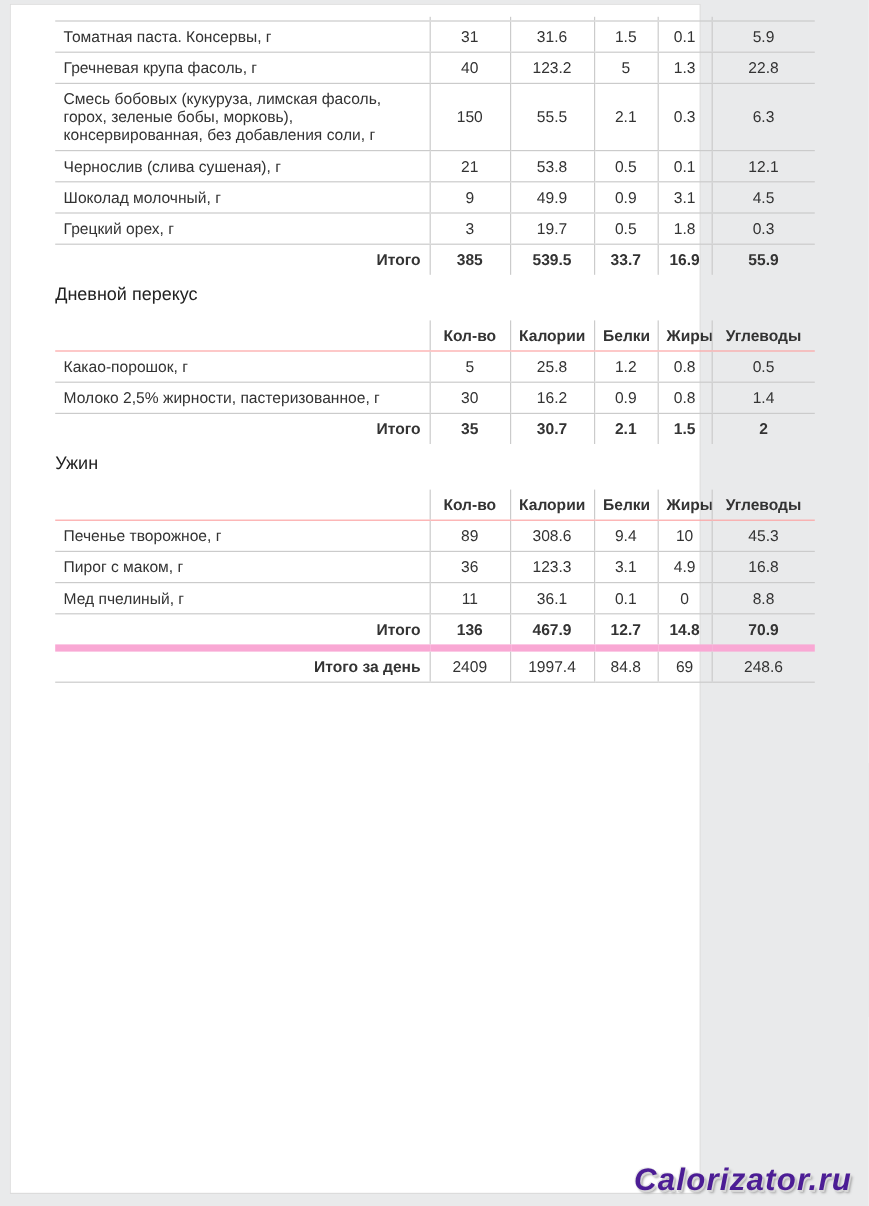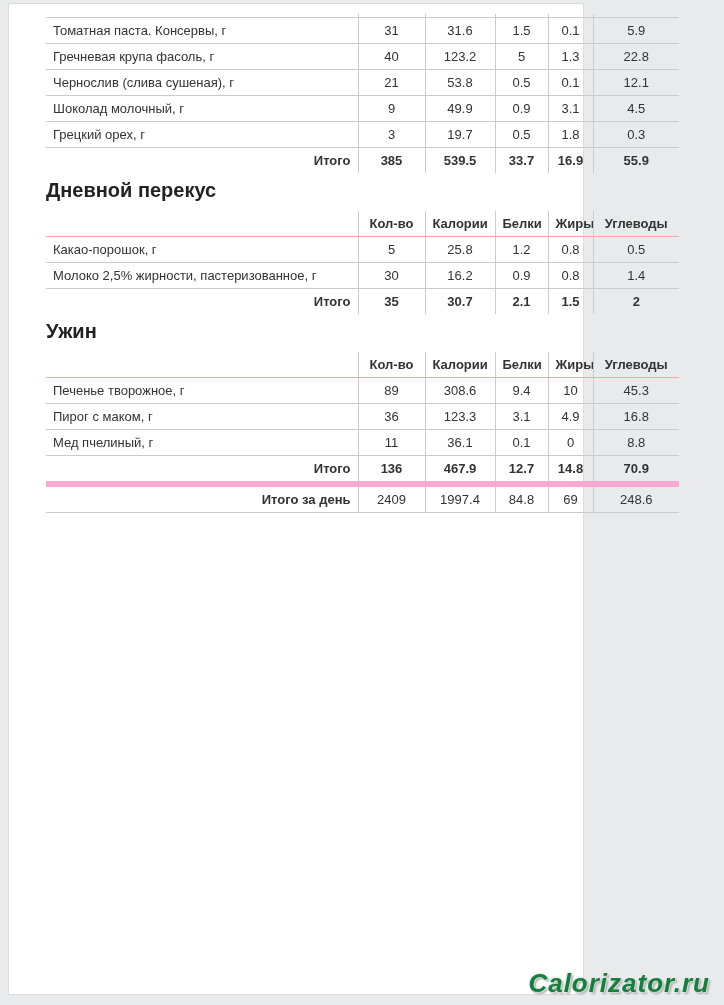--- a/index.html
+++ b/index.html
@@ -15,23 +15,23 @@
     left: 8px; top: 3px;
     width: 576px; height: 992px;
     background: #ffffff;
     border: 1px solid #dcdcdc;
     box-sizing: border-box;
   }
   .content {
     padding: 10px 36px 0 37px;
   }
   .section-title {
-    font-size: 20px;
+    font-size: 15px;
     line-height: 18px;
-    font-weight: bold;
+    font-weight: normal;
     color: #222222;
     margin: 8px 0 12px 0;
   }
   table.diary-table {
     border-collapse: collapse;
     table-layout: fixed;
     width: 633px;
   }
   .diary-table td, .diary-table th {
     font-size: 13px;
@@ -58,21 +58,21 @@
   .grand-total-row td { border-top: 6px solid #f9a8d4; border-bottom: 1px solid #cbcbcb; }
   .grand-total-row td.total-label { text-align: right; font-weight: bold; }
   .grand-total-row td.num { font-weight: normal; }
   .watermark {
     position: absolute;
     right: 14px; bottom: 6px;
     font-size: 26px;
     font-weight: bold;
     font-style: italic;
     letter-spacing: 1px;
-    color: #15803d;
+    color: #4c1d95;
     text-shadow:
       1px 1px 0 #d6d6d6,
       2px 2px 2px #a8a8a8,
       0 0 1px #e0e0e0,
       -1px -1px 0 #ececec;
   }
 </style>
 </head>
 <body>
 
@@ -104,20 +104,28 @@
             <td class="num">0.1</td>
             <td class="num">5.9</td>
           </tr>
           <tr class="data-row">
             <td class="name">Гречневая крупа фасоль, г</td>
             <td class="num">40</td>
             <td class="num">123.2</td>
             <td class="num">5</td>
             <td class="num">1.3</td>
             <td class="num">22.8</td>
+          </tr>
+          <tr class="data-row">
+            <td class="name">Смесь бобовых (кукуруза, лимская фасоль, горох, зеленые бобы, морковь), консервированная, без добавления соли, г</td>
+            <td class="num">150</td>
+            <td class="num">55.5</td>
+            <td class="num">2.1</td>
+            <td class="num">0.3</td>
+            <td class="num">6.3</td>
           </tr>
           <tr class="data-row">
             <td class="name">Чернослив (слива сушеная), г</td>
             <td class="num">21</td>
             <td class="num">53.8</td>
             <td class="num">0.5</td>
             <td class="num">0.1</td>
             <td class="num">12.1</td>
           </tr>
           <tr class="data-row">

